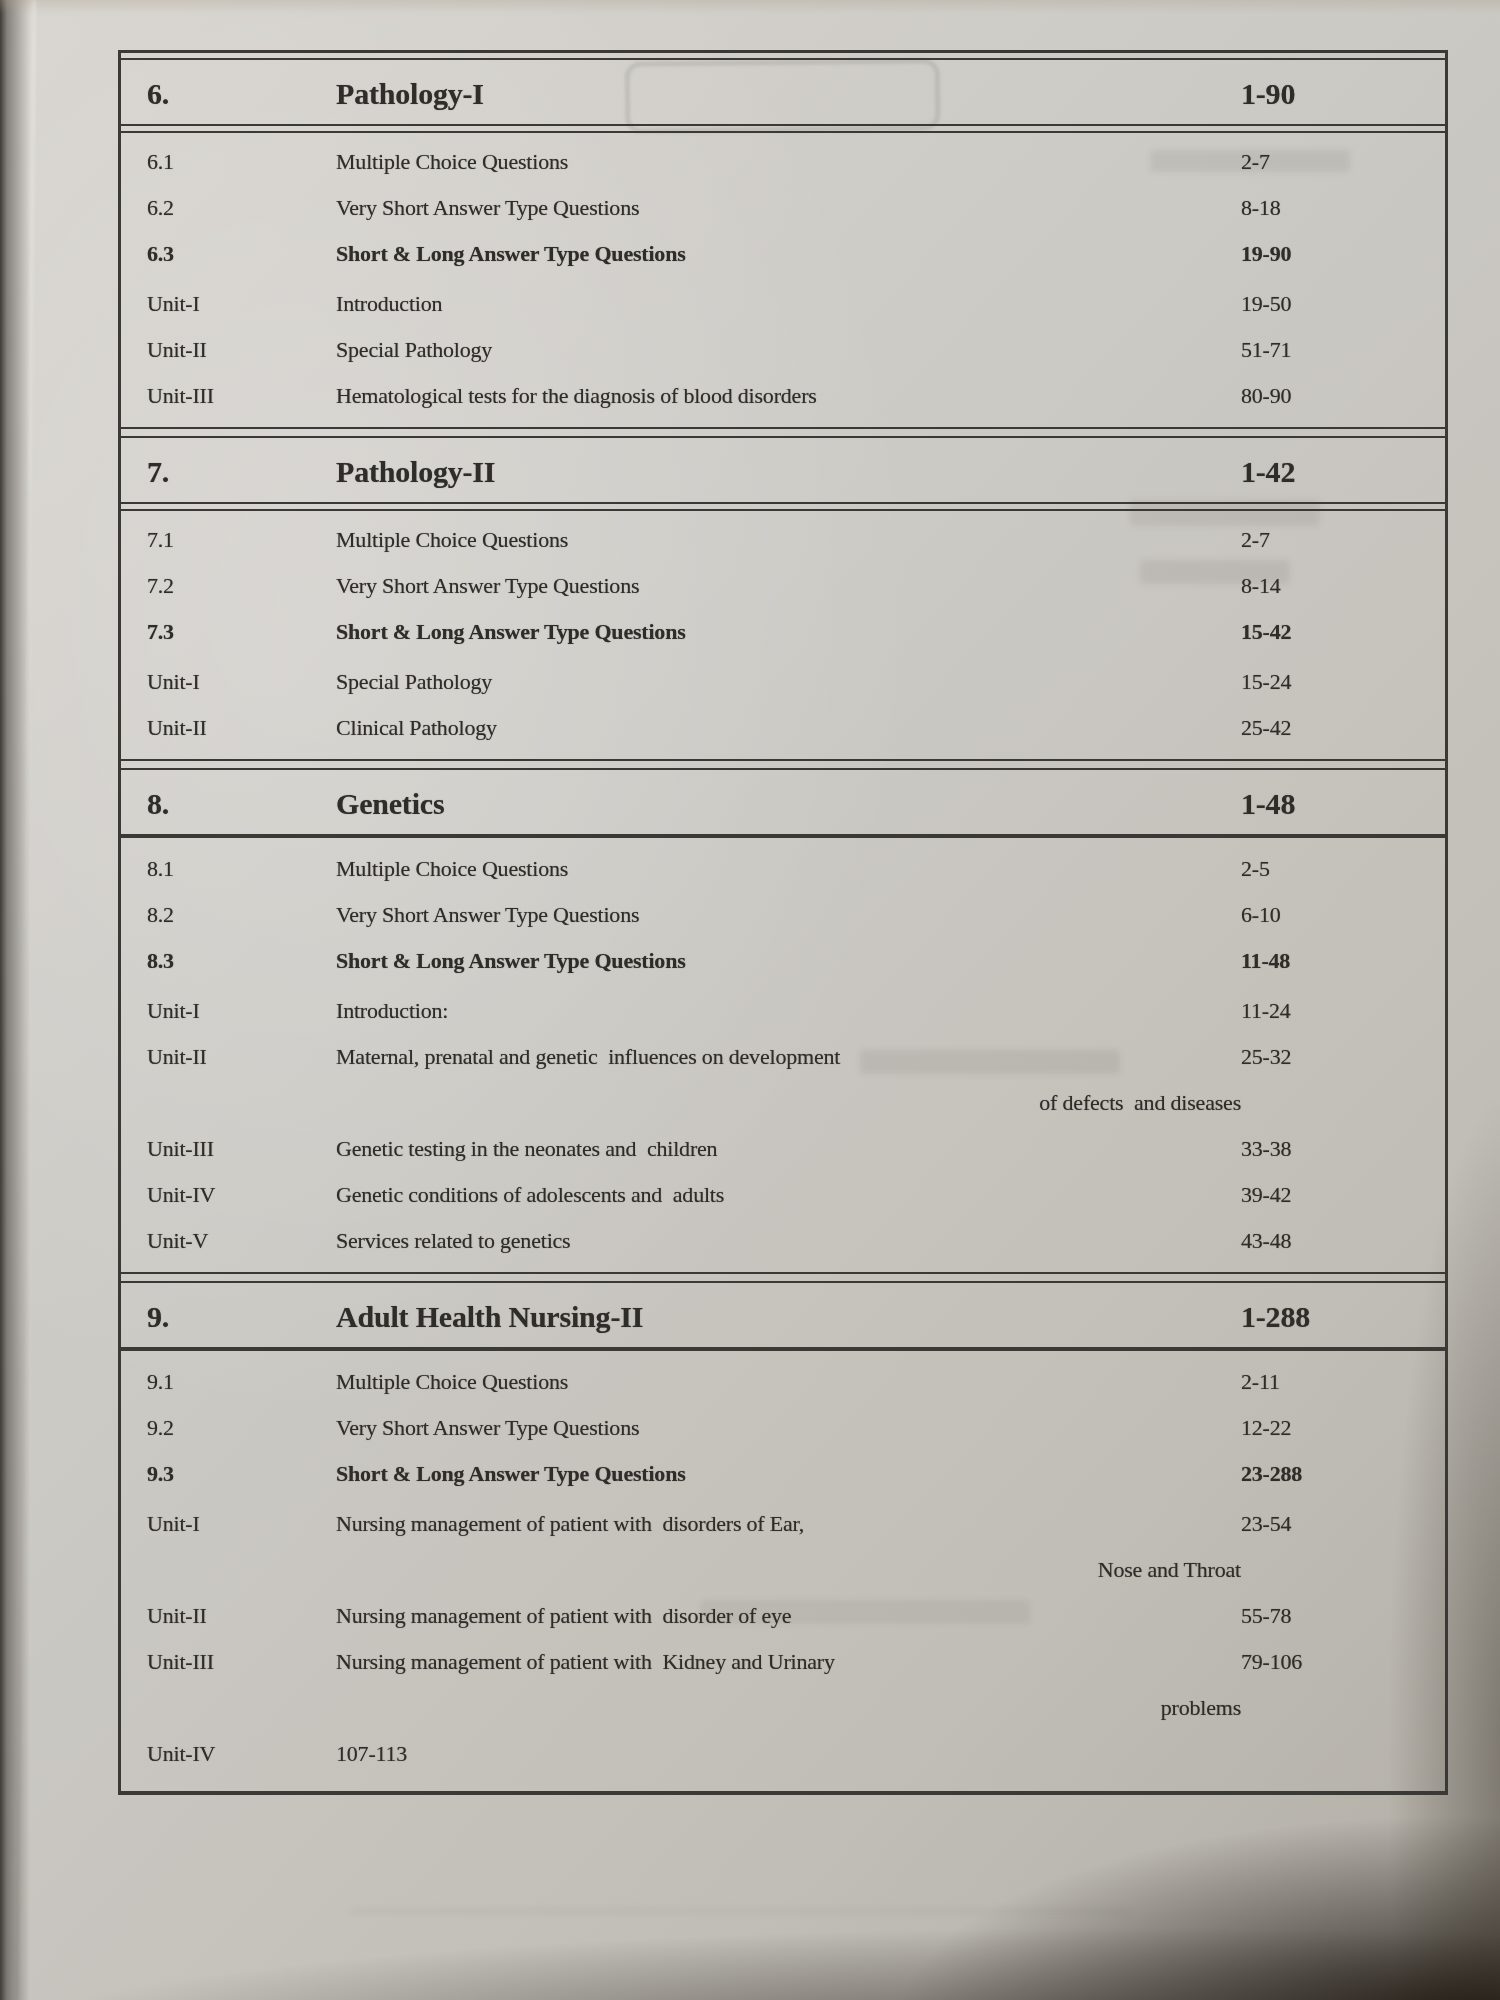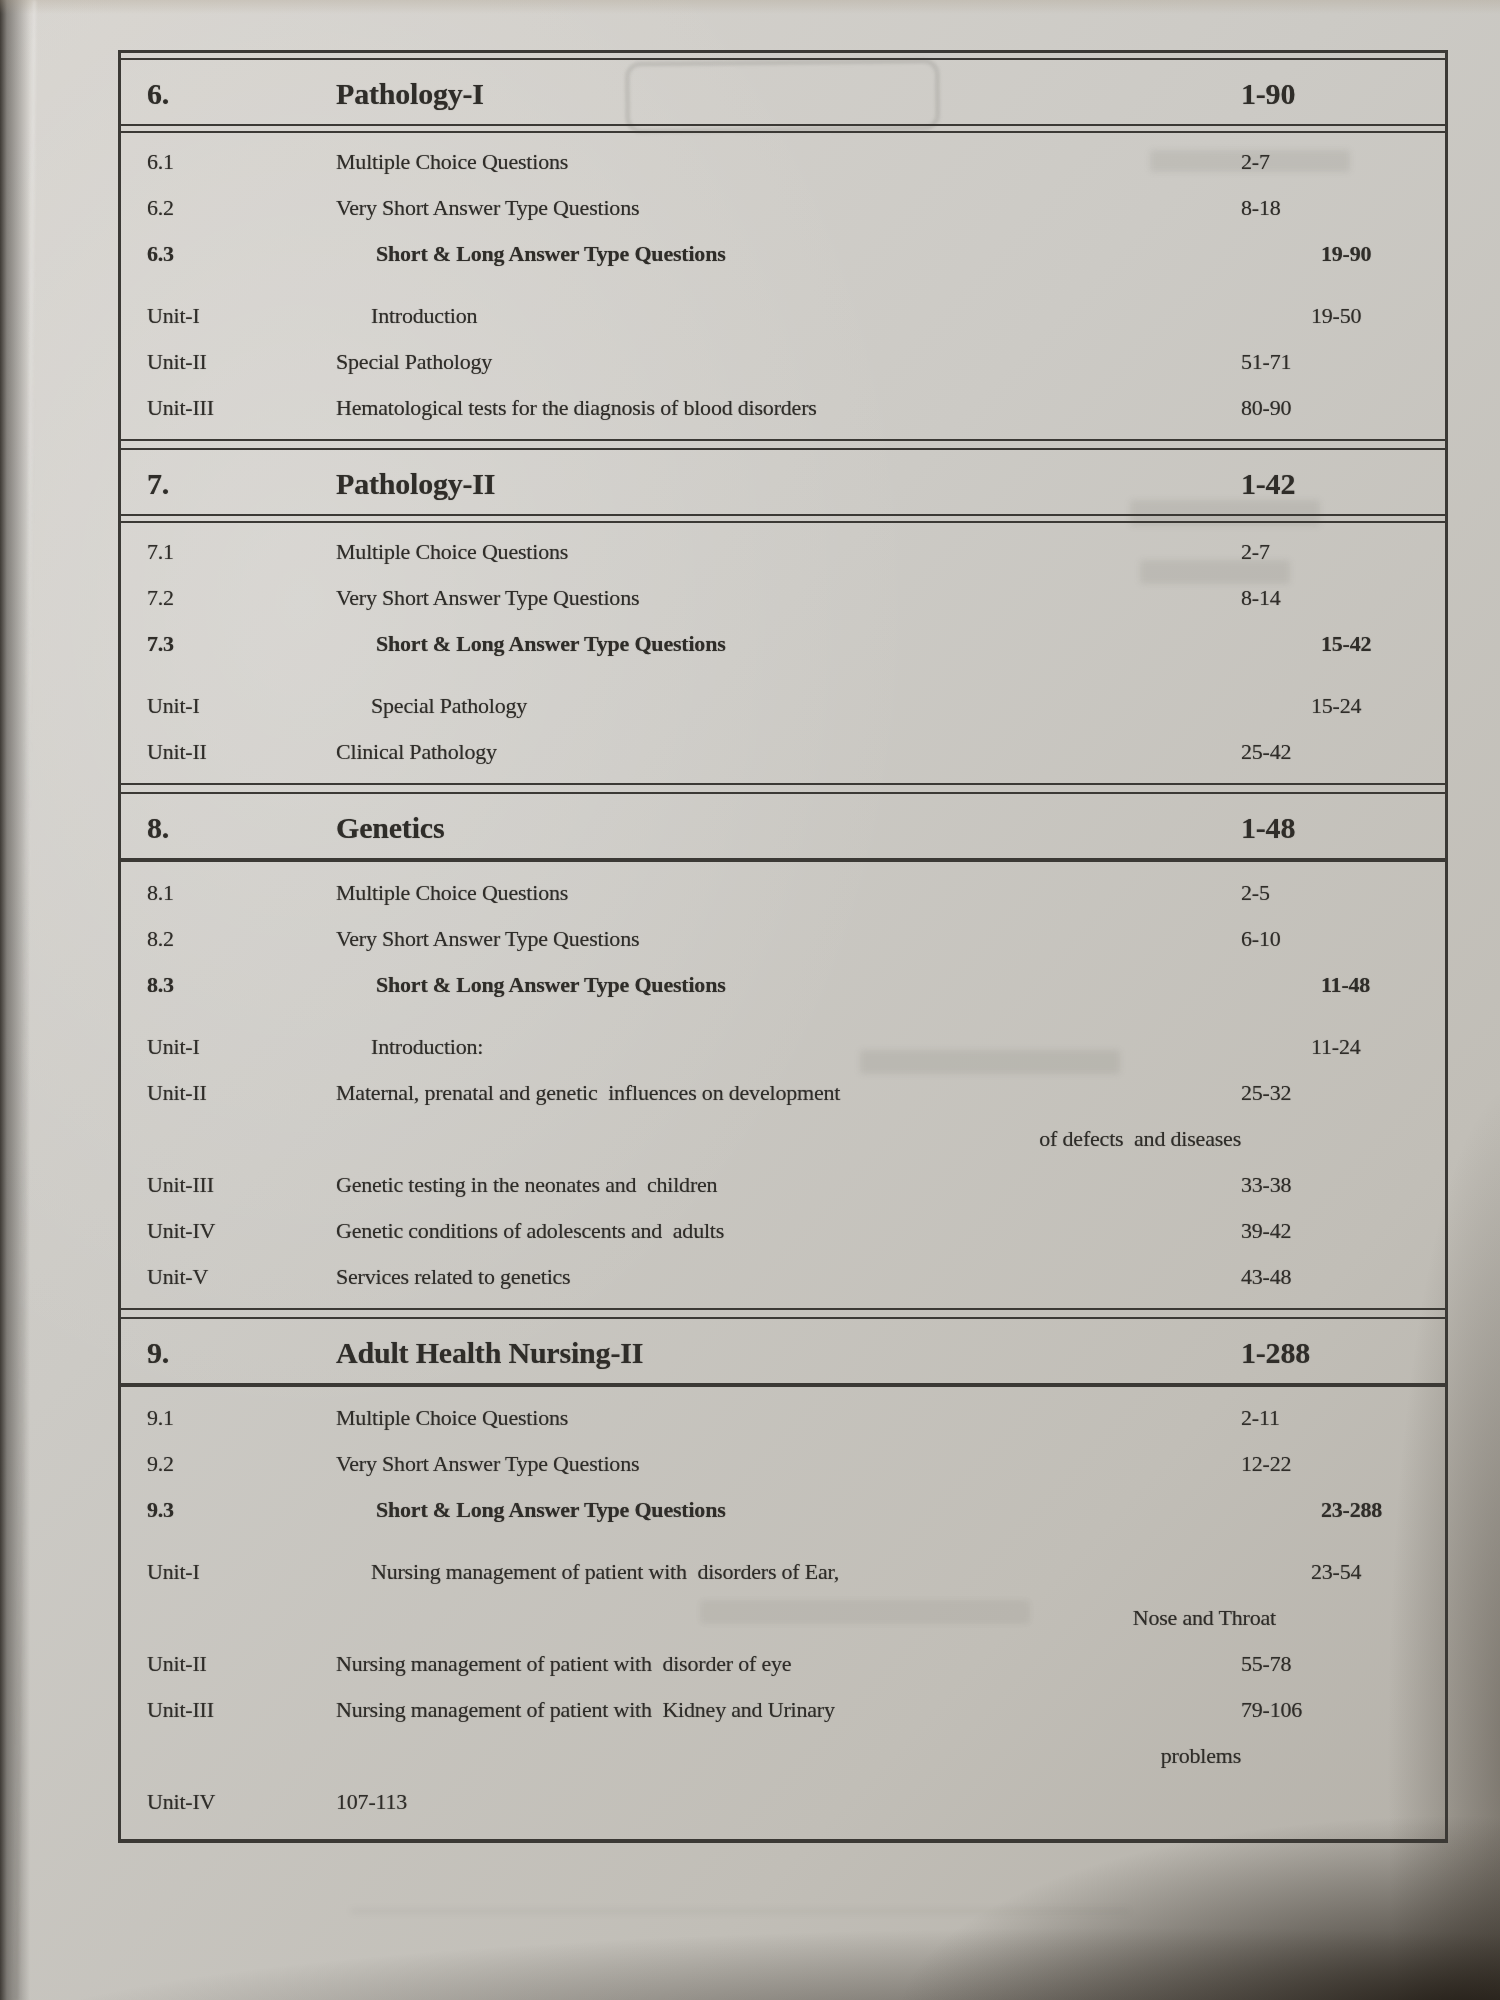--- a/index.html
+++ b/index.html
@@ -44,22 +44,22 @@
     border:3px solid #3b3935;border-bottom-width:4px;
     padding:7px 0 14px 0;
     color:#2f2d29;
     text-shadow:0 0 1px rgba(47,45,41,0.55);
     letter-spacing:-0.2px;
   }
   .toc-table::before{ 
     content:"";position:absolute;top:5px;left:0;right:0;border-top:2px solid #3b3935;
   }
   .row{display:flex;align-items:flex-start;font-size:22px;line-height:46px;}
-  .row.gap-top{margin-top:16px;gap:35px;}
-  .row.bold{font-weight:bold;gap:40px;}
+  .row.gap-top{margin-top:4px;}
+  .row.bold{font-weight:bold;}
   .header-row{font-weight:bold;font-size:30px;line-height:44px;padding:12px 0 6px 0;}
   .c1{flex:0 0 215px;padding-left:26px;box-sizing:border-box;}
   .c2{flex:0 0 905px;white-space:pre-wrap;font-family:Liberation Serif, serif;}
   .c3{flex:1 1 auto;}
   .line2{display:block;text-align:right;}
   .rule-between{height:7px;border-top:2.5px solid #3b3935;border-bottom:2.5px solid #3b3935;margin:8px 0 0 0;}
   .rule-below-double{height:5px;border-top:2px solid #3b3935;border-bottom:2px solid #3b3935;margin:2px 0 6px 0;}
   .rule-below-single{border-top:4px solid #3b3935;margin:2px 0 8px 0;}
 </style>
 </head>

